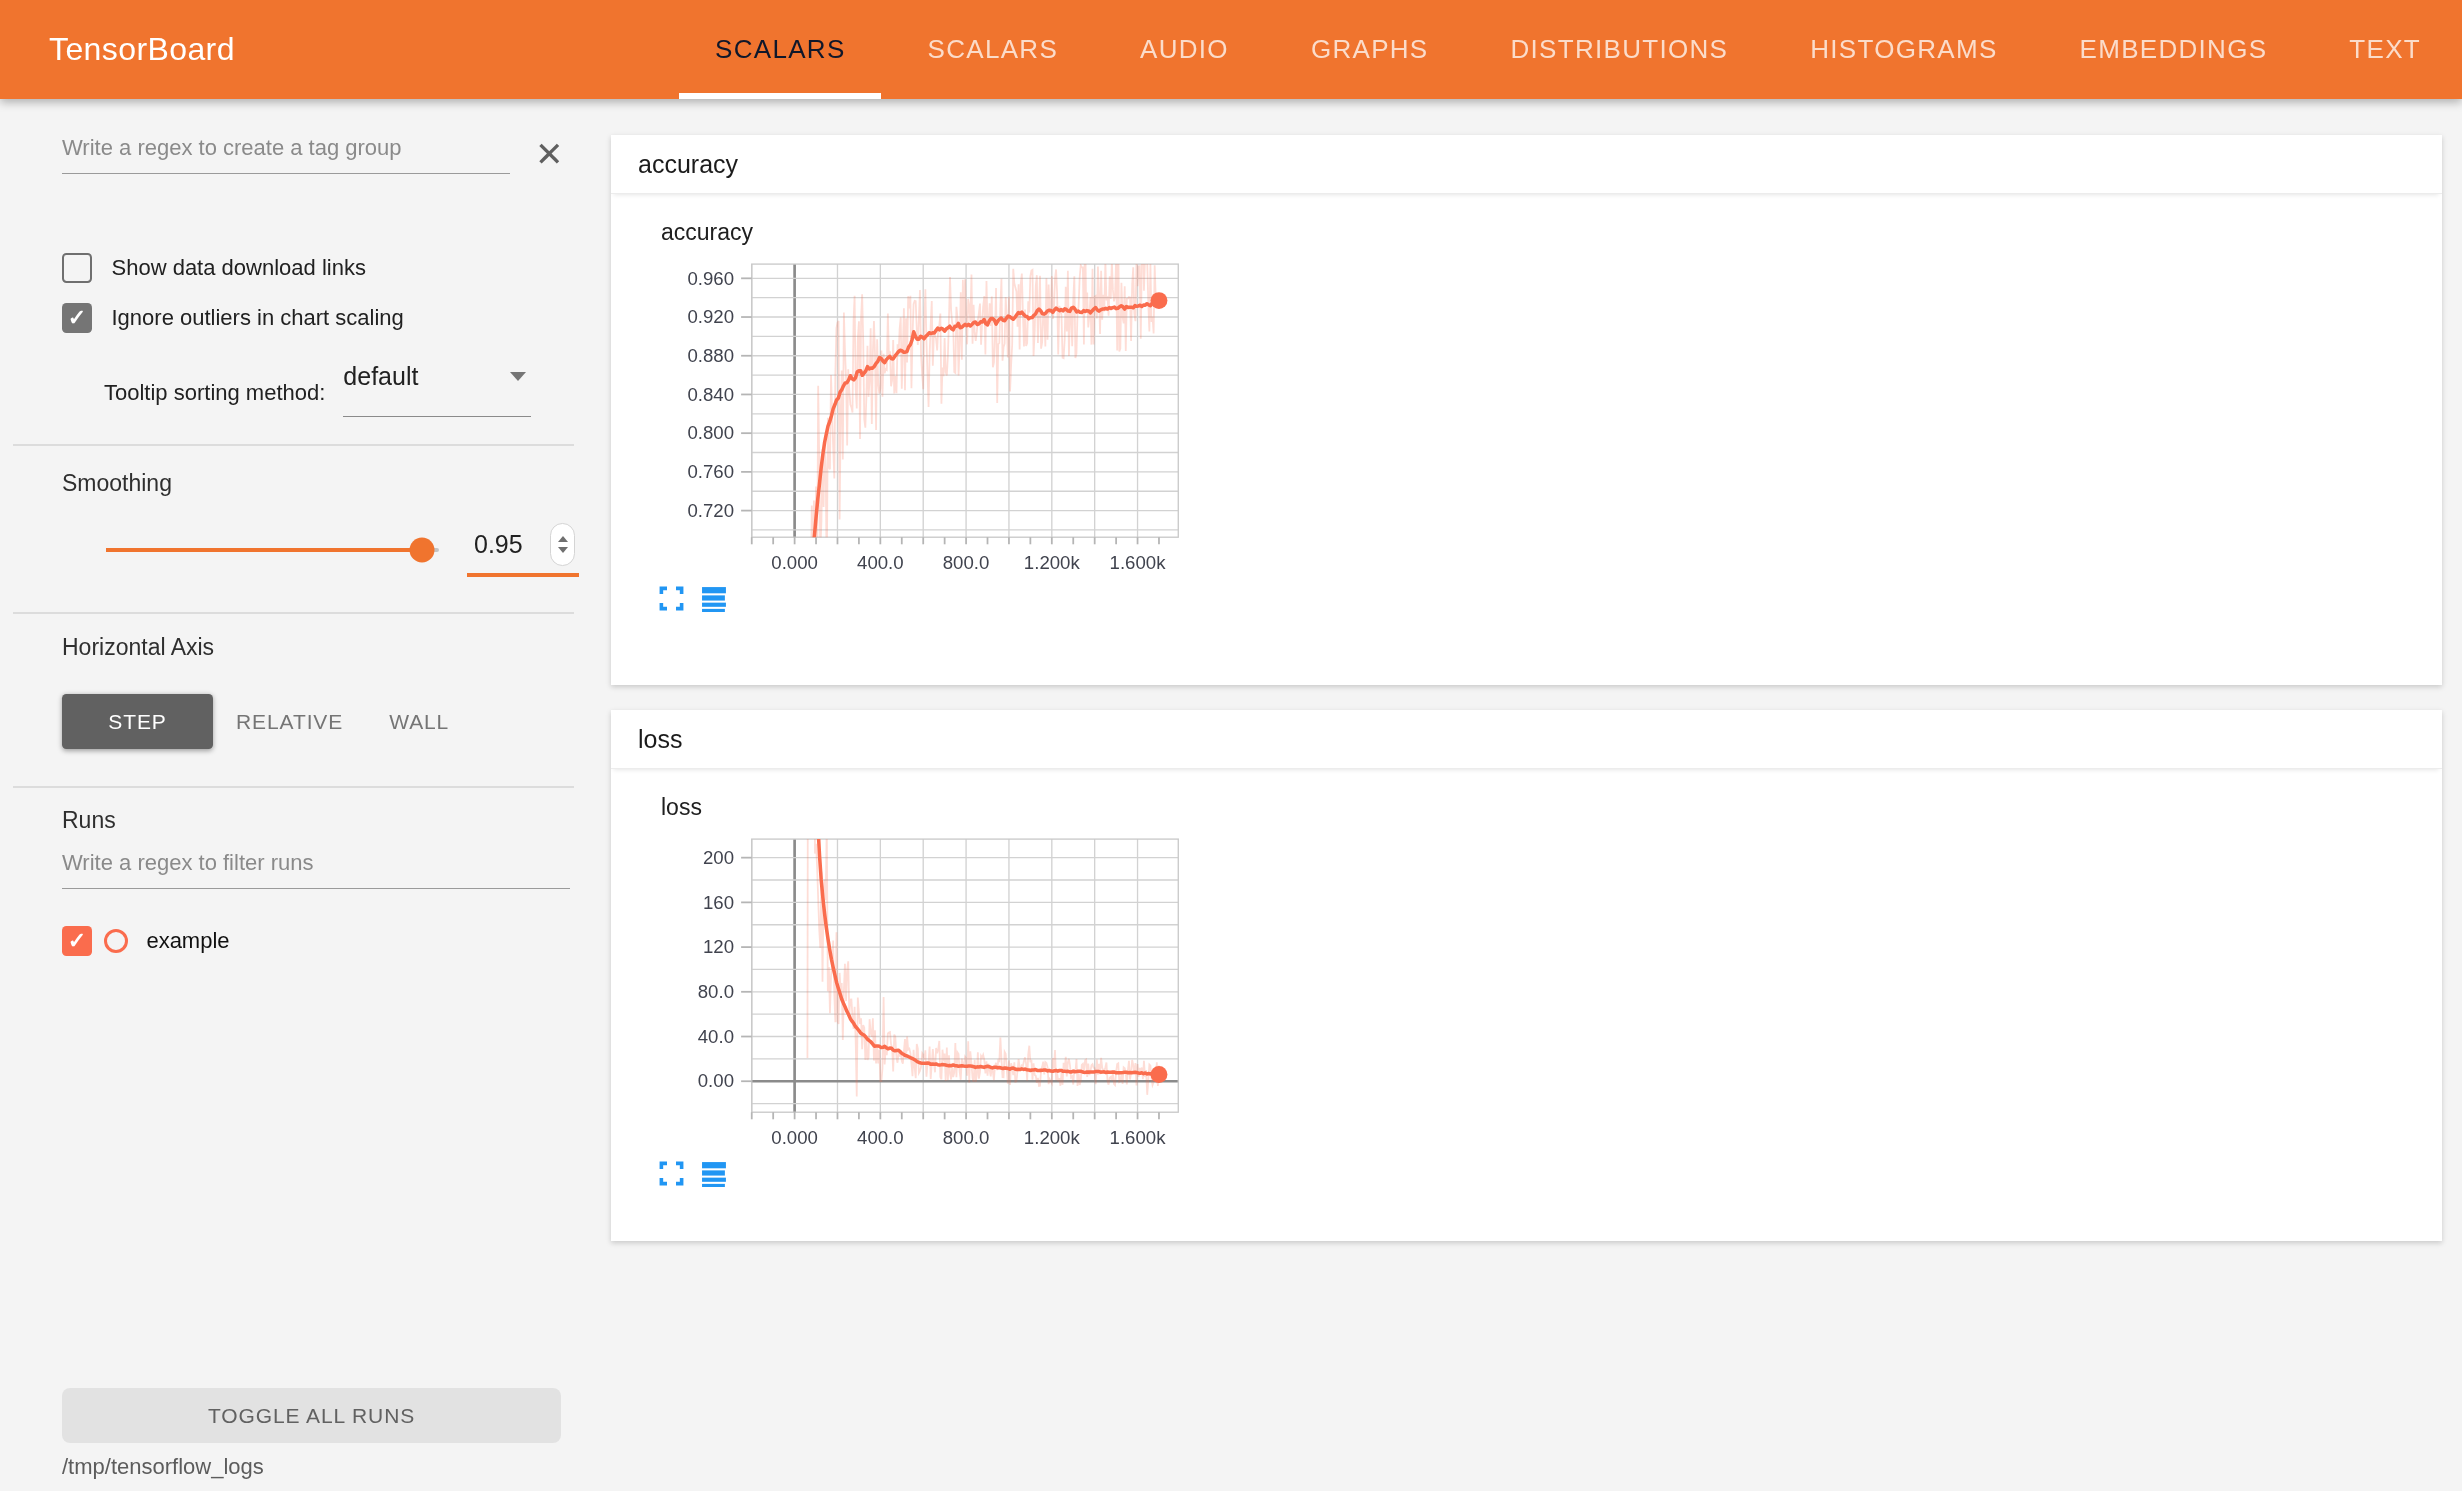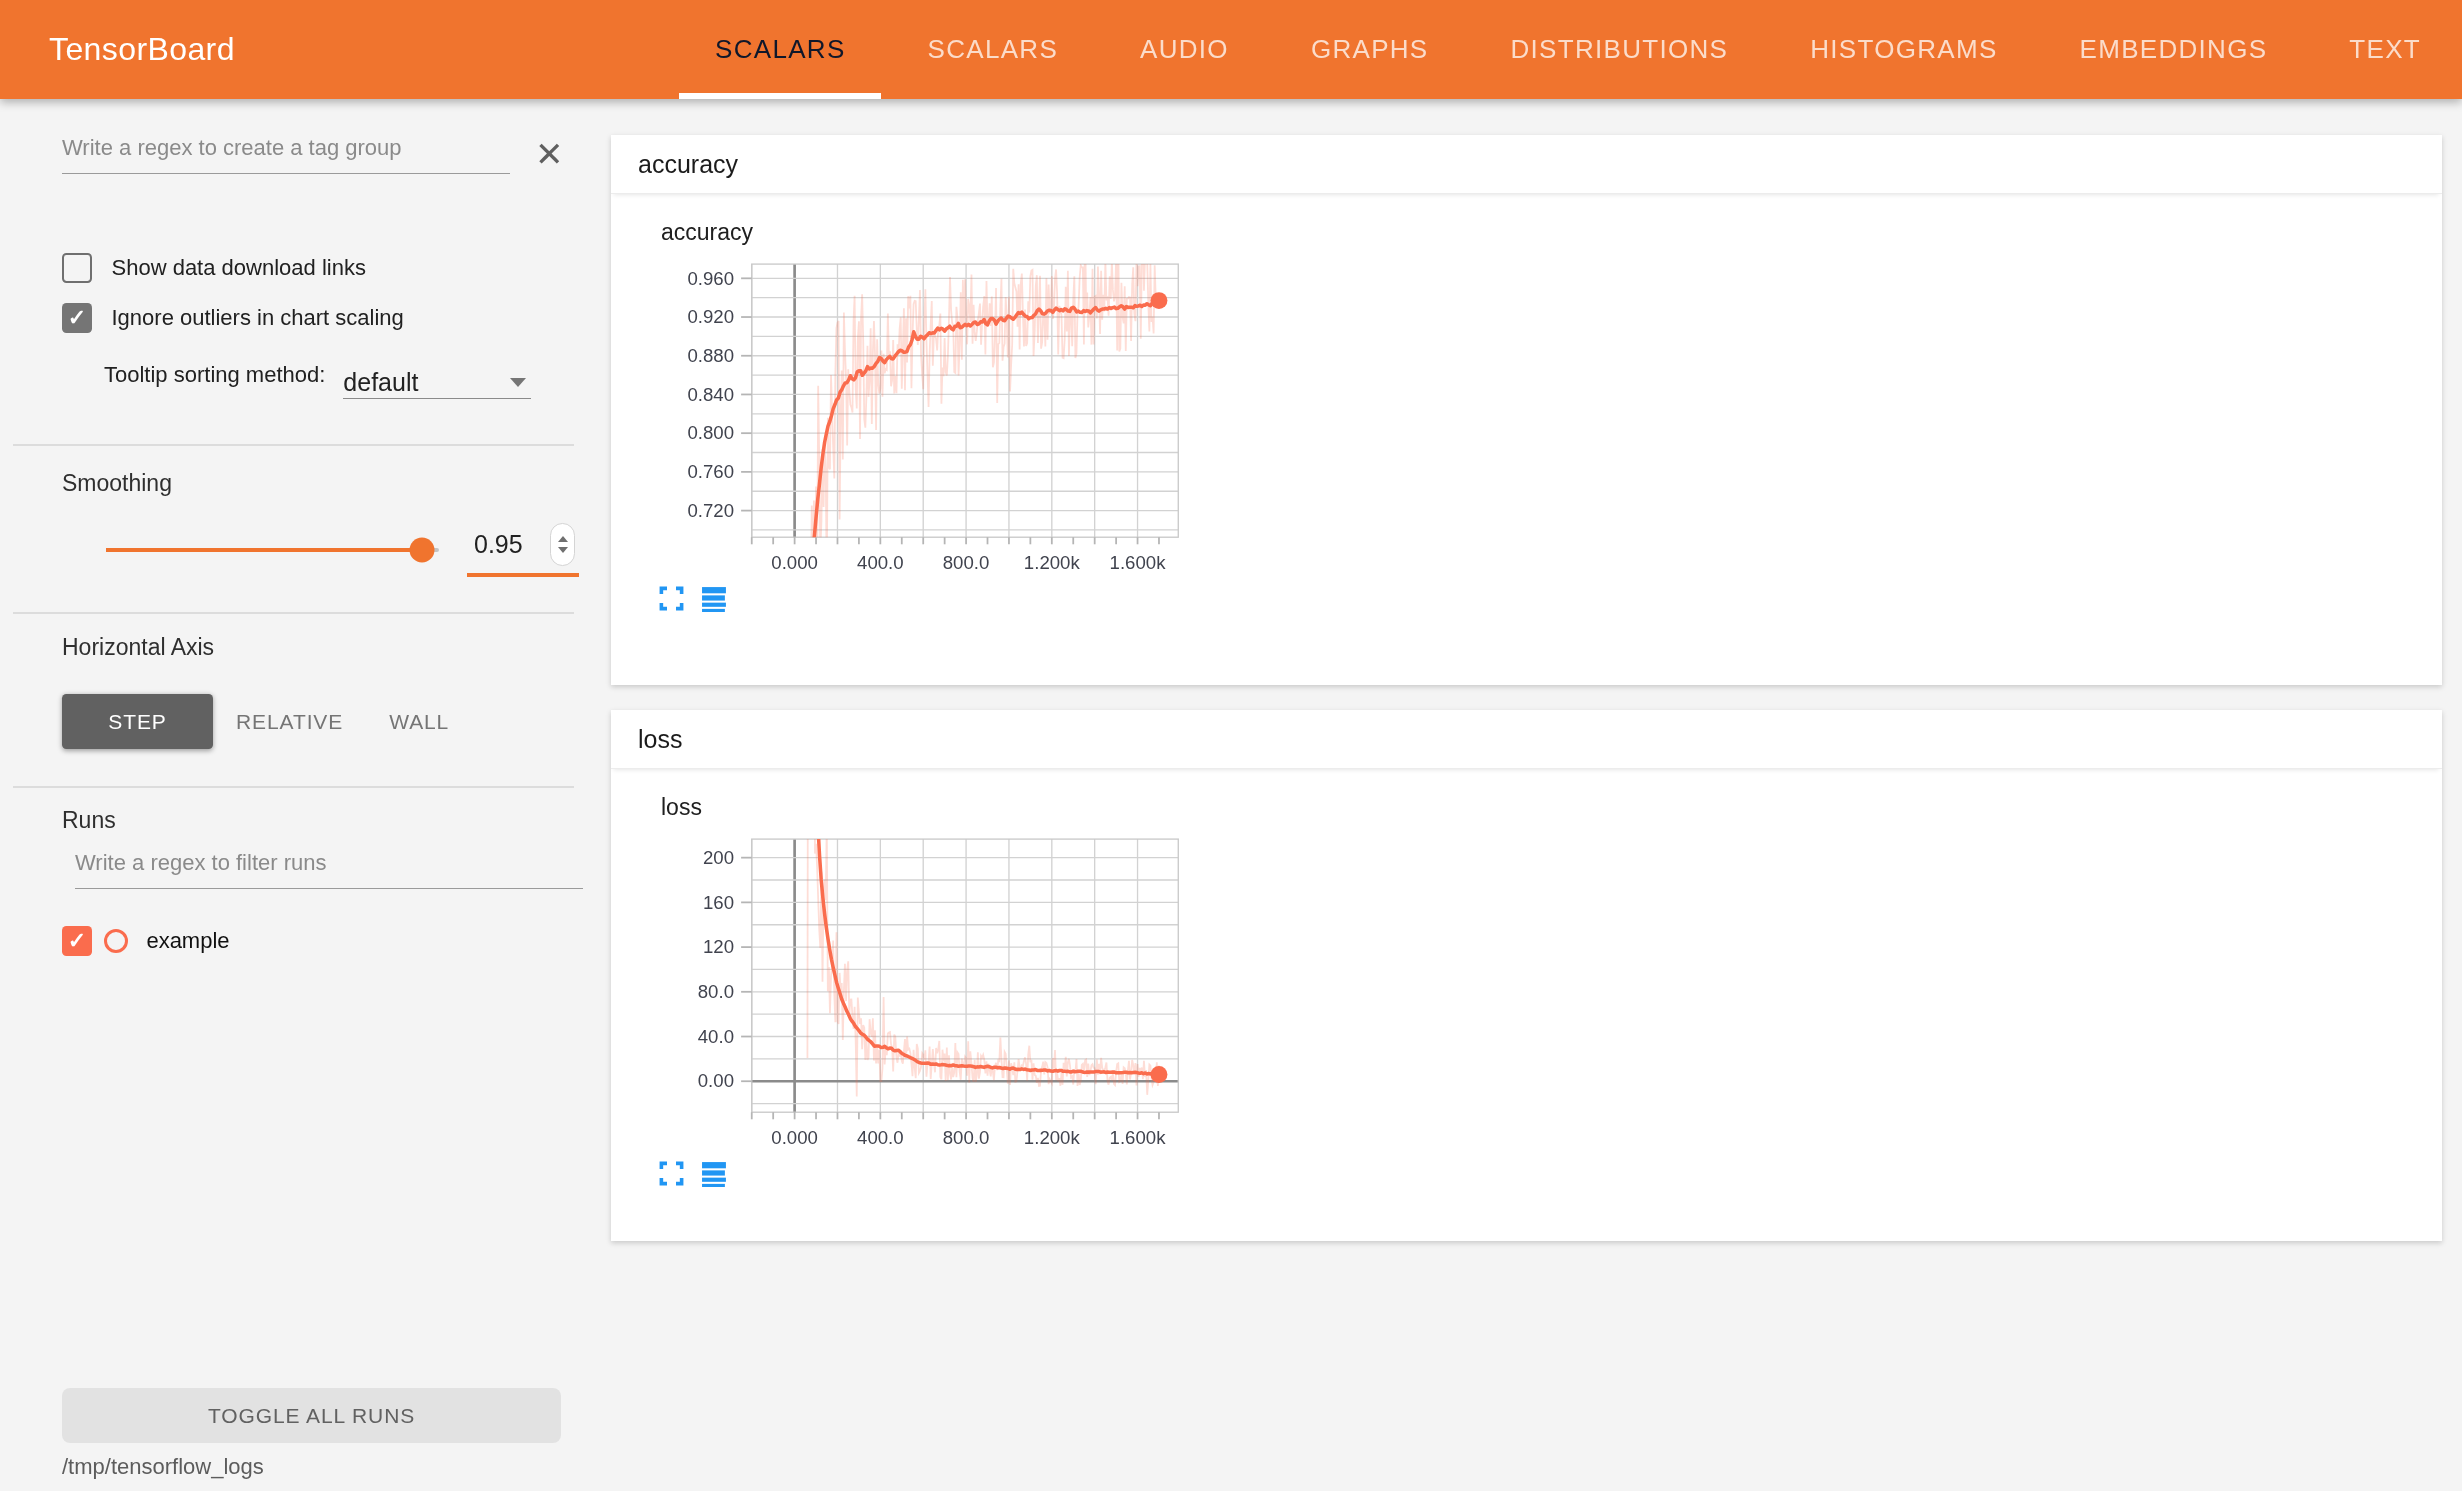--- a/index.html
+++ b/index.html
@@ -53,21 +53,21 @@
   .opt-row-2 { top: 204px; }
   .cb { width: 30px; height: 30px; border-radius: 4.4px; flex: 0 0 auto;
         display: flex; align-items: center; justify-content: center; cursor: pointer; }
   .cb.unchecked { border: 2.7px solid #6f6f6f; background: transparent; }
   .cb.checked { background: #757575; color: #fff; font-size: 22px; font-weight: bold; }
   .cb.run-checked { background: var(--run-color, #fa6c4d); color: #fff; font-size: 22px; font-weight: bold; }
   .opt-label { font-size: 22px; color: #212121; }
 
   .tooltip-row { top: 263px; left: 91px; display: flex; align-items: flex-end; gap: 18px; }
   .tooltip-label { font-size: 22px; color: #212121; padding-bottom: 10.7px; }
-  .dropdown { display: flex; align-items: center; border-bottom: 1.8px solid #8a8a8a; width: 188px; padding-bottom: 1px; cursor: pointer; }
+  .dropdown { display: flex; align-items: center; border-bottom: 1.8px solid #8a8a8a; width: 188px; padding-bottom: 25px; cursor: pointer; }
   .dropdown-value { font-size: 25px; color: #212121; flex: 1; }
   .dropdown-arrow { width: 0; height: 0; border-left: 8px solid transparent; border-right: 8px solid transparent; border-top: 9.8px solid #757575; margin-right: 5.3px; }
 
   .divider-1 { top: 345px; } .divider-2 { top: 513px; } .divider-3 { top: 687px; }
 
   .section-label { font-size: 23px; color: #2f2f2f; }
   .smoothing-label { top: 371px; }
 
   .slider-row { top: 424px; left: 93px; display: flex; align-items: center; width: 470px; }
   .slider-track { position: relative; width: 333px; height: 4.4px; background: #c4c4c4; border-radius: 2.7px; flex: 0 0 auto; }
@@ -83,21 +83,21 @@
   .num-underline { height: 4.4px; background: var(--accent, #f0742e); }
 
   .haxis-label { top: 535px; }
   .axis-btn-row { top: 595px; display: flex; align-items: center; }
   .axis-btn { height: 55px; display: flex; align-items: center; justify-content: center;
               font-size: 21px; letter-spacing: 0.9px; color: #757575; padding: 0 23px; cursor: pointer; }
   .axis-btn.active { background: #616161; color: #fff; border-radius: 4.4px; width: 151px; padding: 0;
                      box-shadow: 0 1.8px 5.3px rgba(0,0,0,.35); }
 
   .runs-label { top: 708px; }
-  .runs-filter-row { top: 751px; margin-left: 13px; }
+  .runs-filter-row { top: 751px; }
   .runs-input { width: 508px; }
   .run-row { top: 827px; display: flex; align-items: center; }
   .run-swatch-circle { width: 24px; height: 24px; border: 3.6px solid var(--run-color, #fa6c4d); border-radius: 50%; margin-left: 12.4px; }
   .run-name { font-size: 22px; color: #111; margin-left: 18px; }
 
   .toggle-all-btn { top: 1289px; width: 499px; height: 55px; background: #e2e2e2; border-radius: 8px;
                     color: #616161; font-size: 21px; letter-spacing: 0.9px;
                     display: flex; align-items: center; justify-content: center; cursor: pointer; border: none;
                     font-family: "Liberation Sans", sans-serif; }
   .logdir { top: 1355px; font-size: 22px; color: #5c5c5c; }

